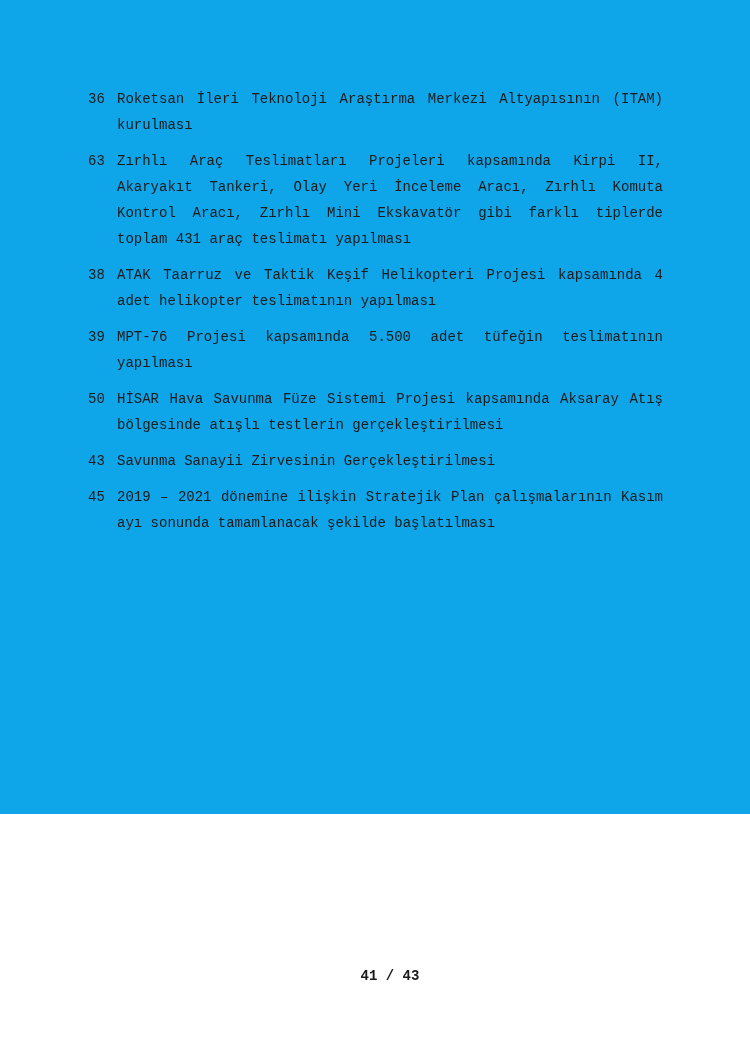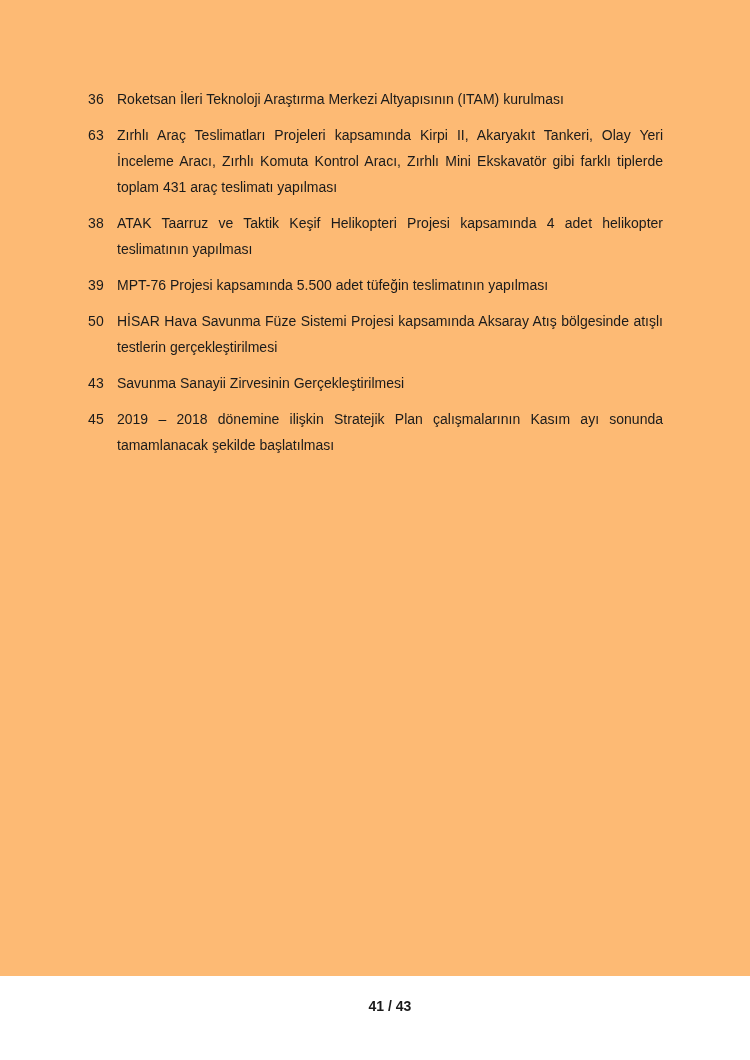--- a/index.html
+++ b/index.html
@@ -11,24 +11,25 @@
     width: 750px;
     height: 1060px;
     position: relative;
     font-family: "Liberation Sans", sans-serif;
     color: #1b1b1b;
     overflow: hidden;
   }
   .page {
     box-sizing: border-box;
     width: 750px;
-    height: 976px;
+    height: 814px;
     padding: 86px 87px 0 88px;
-    background: #fdba74;
+    background: #0ea5e9;
     position: relative;
+    font-family: Liberation Mono, monospace;
   }
   .doc-list {
     width: 100%;
   }
   .item {
     display: flex;
     align-items: flex-start;
     margin-bottom: 10px;
     font-size: 14px;
     line-height: 26px;
@@ -41,21 +42,21 @@
   }
   .item .txt {
     flex: 1 1 auto;
     text-align: justify;
     text-justify: inter-word;
   }
   .footer-pagenum {
     position: absolute;
     left: 117px;
     width: 546px;
-    top: 998px;
+    top: 968px;
     text-align: center;
     font-size: 14px;
     font-weight: bold;
     color: #1b1b1b;
   }
 </style>
 </head>
 <body>
 
 <div class="page">
@@ -89,19 +90,19 @@
 
 
     <div class="item">
       <span class="num">43</span>
       <div class="txt">Savunma Sanayii Zirvesinin Gerçekleştirilmesi</div>
     </div>
 
 
     <div class="item">
       <span class="num">45</span>
-      <div class="txt">2019 – 2018 dönemine ilişkin Stratejik Plan çalışmalarının Kasım ayı sonunda tamamlanacak şekilde başlatılması</div>
+      <div class="txt">2019 – 2021 dönemine ilişkin Stratejik Plan çalışmalarının Kasım ayı sonunda tamamlanacak şekilde başlatılması</div>
     </div>
 
   </div>
 
   <div class="footer-pagenum">41 / 43</div>
 </div>
 
 </body></html>

